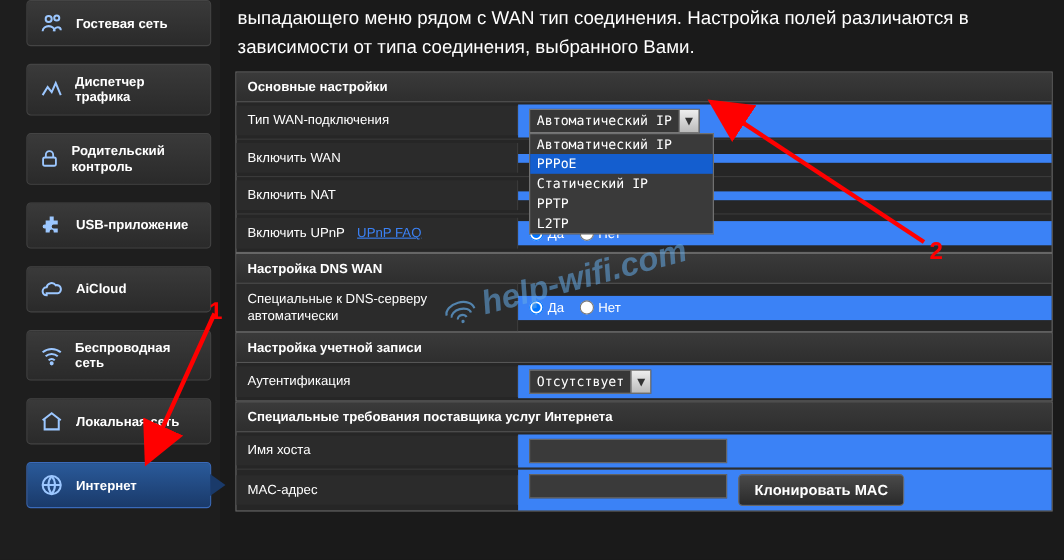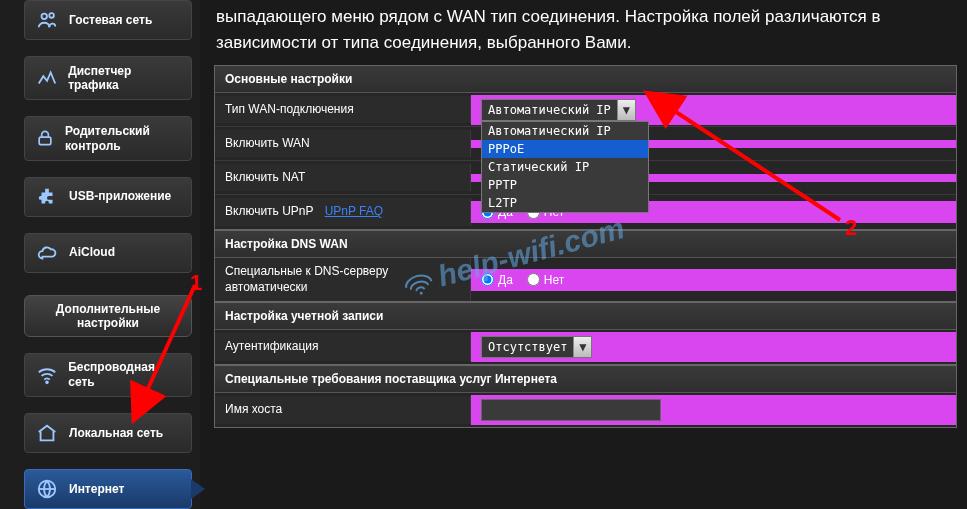--- a/index.html
+++ b/index.html
@@ -95,21 +95,21 @@
     color:#fff;
     background:#2b2b2b;
     border-right:1px solid #3a3a3a;
     line-height:1.3;
   }
   .cell-value {
     flex:1;
     padding:4px 10px;
     display:flex;
     gap:10px;
-    background:#d946ef;
+    background:#3b82f6;
     position:relative;
   }
   .faq-link { color:#3b82f6; text-decoration:underline; margin-left:8px; }
   .radio-group { display:flex; gap:14px; align-items:center; color:#fff; }
   .radio-group label{display:flex;align-items:center;gap:4px;}
   .select-box {
     display:inline-flex;
     align-items:center;
     background:#373737;
     border:1px solid #777;
@@ -207,21 +207,20 @@
     </div>
     <div class="nav-item">
       <span class="nav-icon">
           <svg width="22" height="22" viewBox="0 0 24 24" fill="none" stroke="currentColor" stroke-width="2">
             <path d="M7 18a4 4 0 110-8 5 5 0 019-2 4 4 0 012 8H7z"></path>
           </svg>
         </span>
       <span class="nav-label">AiCloud</span>
     </div>
 
-    <div class="section-header">Дополнительные настройки</div>
 
     <div class="nav-item">
       <span class="nav-icon">
           <svg width="22" height="22" viewBox="0 0 24 24" fill="none" stroke="currentColor" stroke-width="2">
             <path d="M3 9a14 14 0 0118 0"></path>
             <path d="M6 13a9 9 0 0112 0"></path>
             <path d="M9 17a4 4 0 016 0"></path>
             <circle cx="12" cy="20" r="1" fill="currentColor"></circle>
           </svg>
         </span>
@@ -330,20 +329,27 @@
       </div>
     </div>
 
     <div class="panel">
       <div class="panel-header">Специальные требования поставщика услуг Интернета</div>
       <div class="row">
         <div class="cell-label">Имя хоста</div>
         <div class="cell-value">
             <input class="text-input" style="">
           </div>
+      </div>
+      <div class="row">
+        <div class="cell-label">MAC-адрес</div>
+        <div class="cell-value">
+          <input class="text-input" style="">
+          <button class="btn">Клонировать MAC</button>
+        </div>
       </div>
     </div>
 
   </div>
 </div>
 
 <div class="watermark">
   <svg width="30" height="22" viewBox="0 0 30 22">
       <path d="M2 11a12 8 0 0126 0M6 14a8 5 0 0118 0M11 17a4 3 0 018 0" stroke="rgba(100,170,230,0.7)" stroke-width="2" fill="none"></path>
       <circle cx="15" cy="20" r="1.5" fill="rgba(100,170,230,0.7)"></circle>

